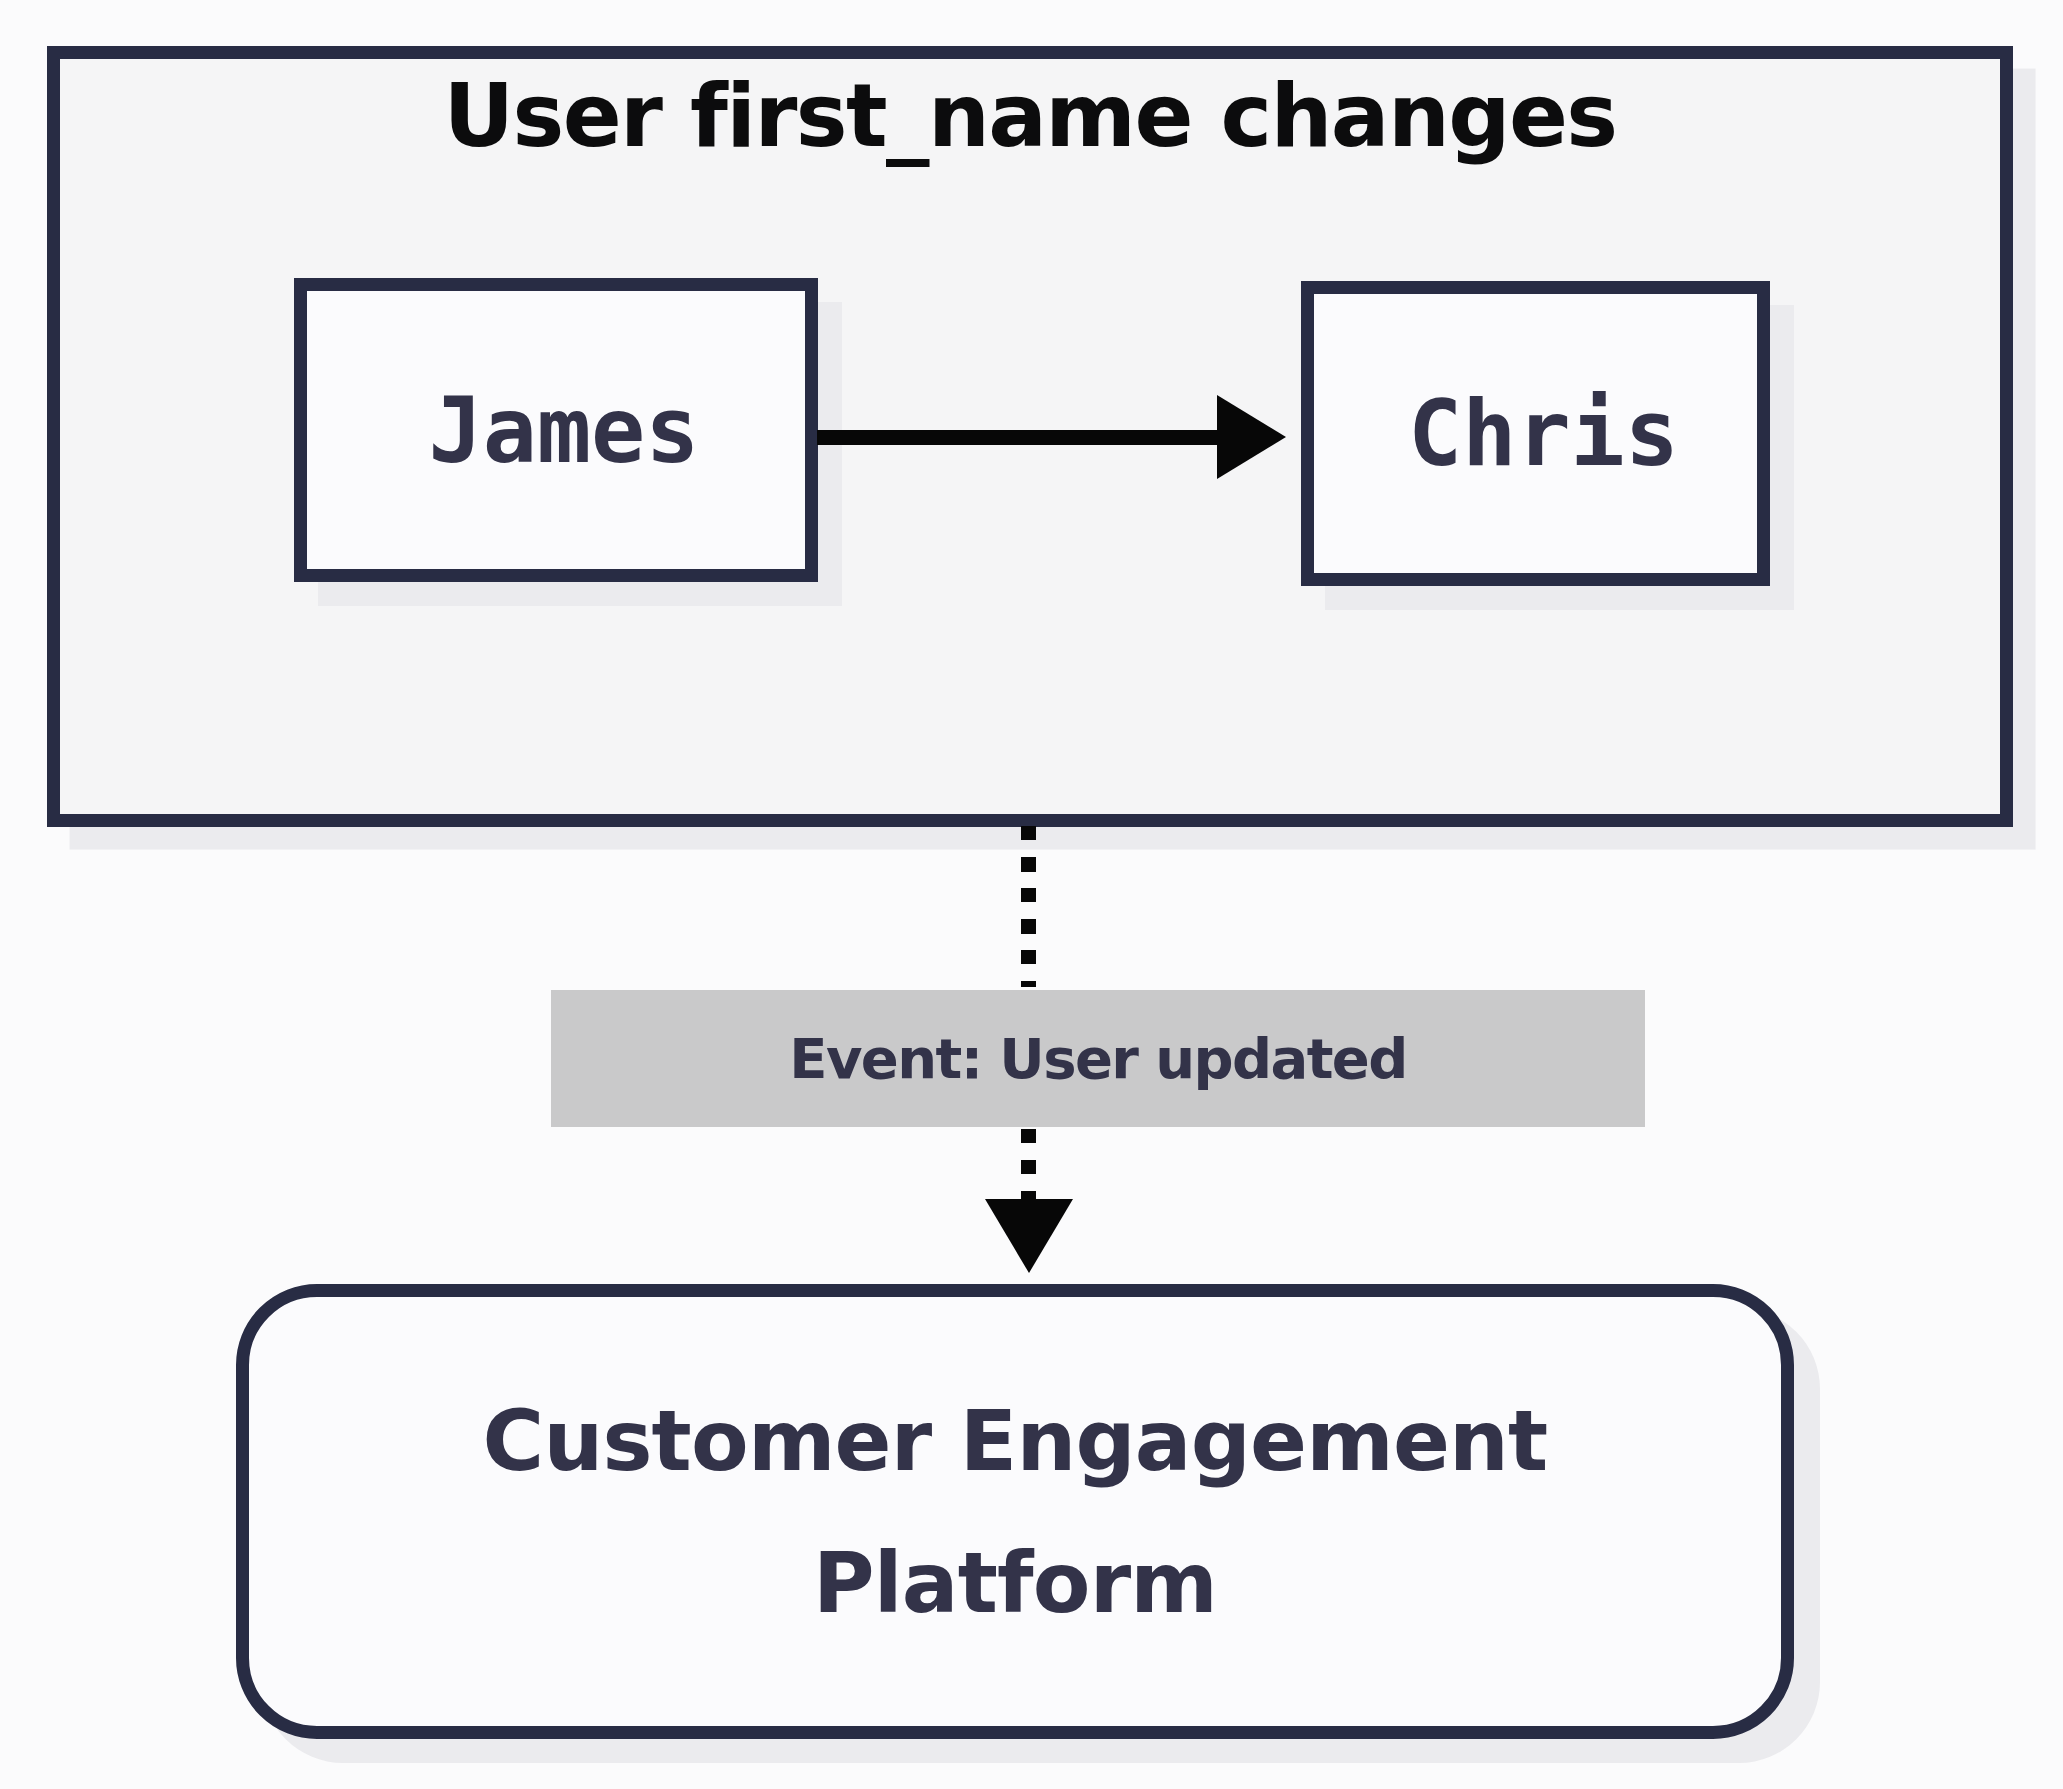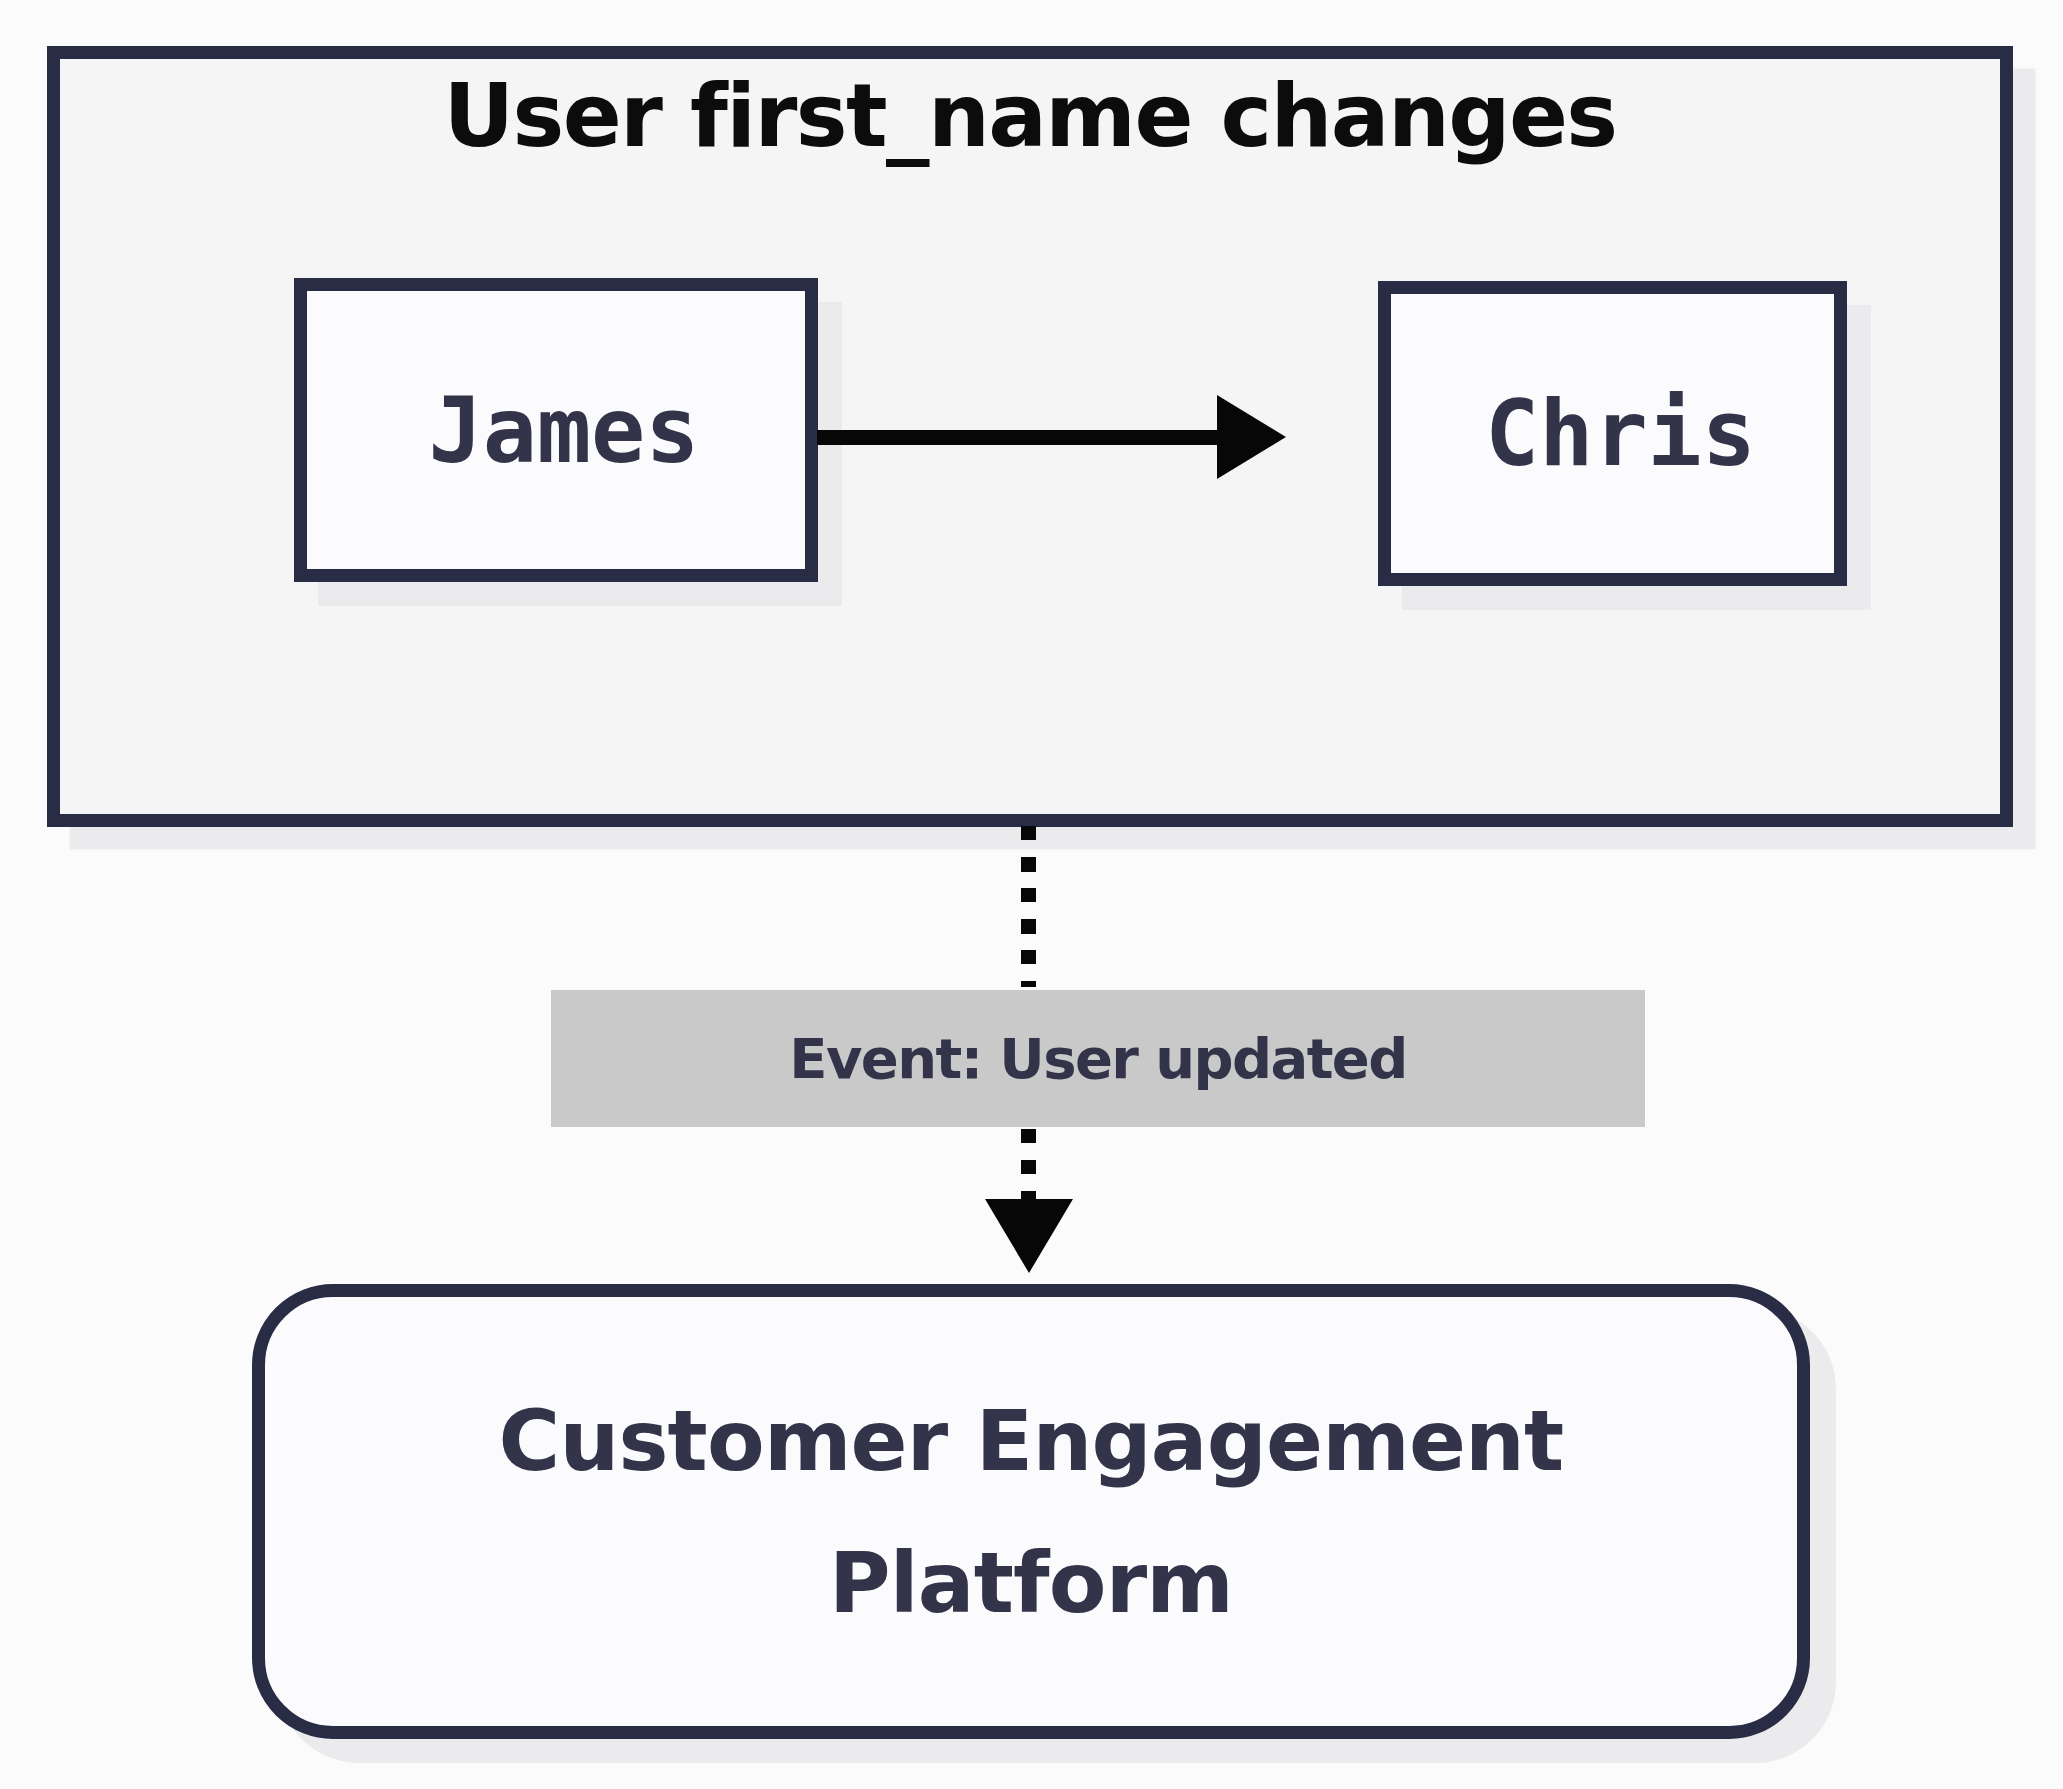--- a/index.html
+++ b/index.html
@@ -51,21 +51,21 @@
     justify-content: center;
     z-index: 2;
   }
   .node-old {
     left: 294px;
     top: 278px;
     width: 498px;
     height: 278px;
   }
   .node-new {
-    left: 1378px;
+    left: 1301px;
     top: 281px;
     width: 443px;
     height: 279px;
   }
   .node-text {
     font-family: "DejaVu Sans Mono", monospace;
     font-size: 90px;
     font-weight: 600;
     color: var(--label-text, #333349);
     margin-left: 16px;
@@ -128,21 +128,21 @@
     text-align: center;
     font-size: 56px;
     font-weight: 600;
     letter-spacing: -1.6px;
     color: var(--label-text, #333349);
     z-index: 3;
   }
 
   
   .platform-node {
-    left: 252px;
+    left: 236px;
     top: 1284px;
     width: 1532px;
     height: 429px;
     background: var(--node-fill, #fcfcfe);
     border: 13px solid var(--border, #282c44);
     border-radius: 81px;
     box-shadow: 26px 24px 0 var(--shadow, #ececf0);
     display: flex;
     align-items: center;
     justify-content: center;

